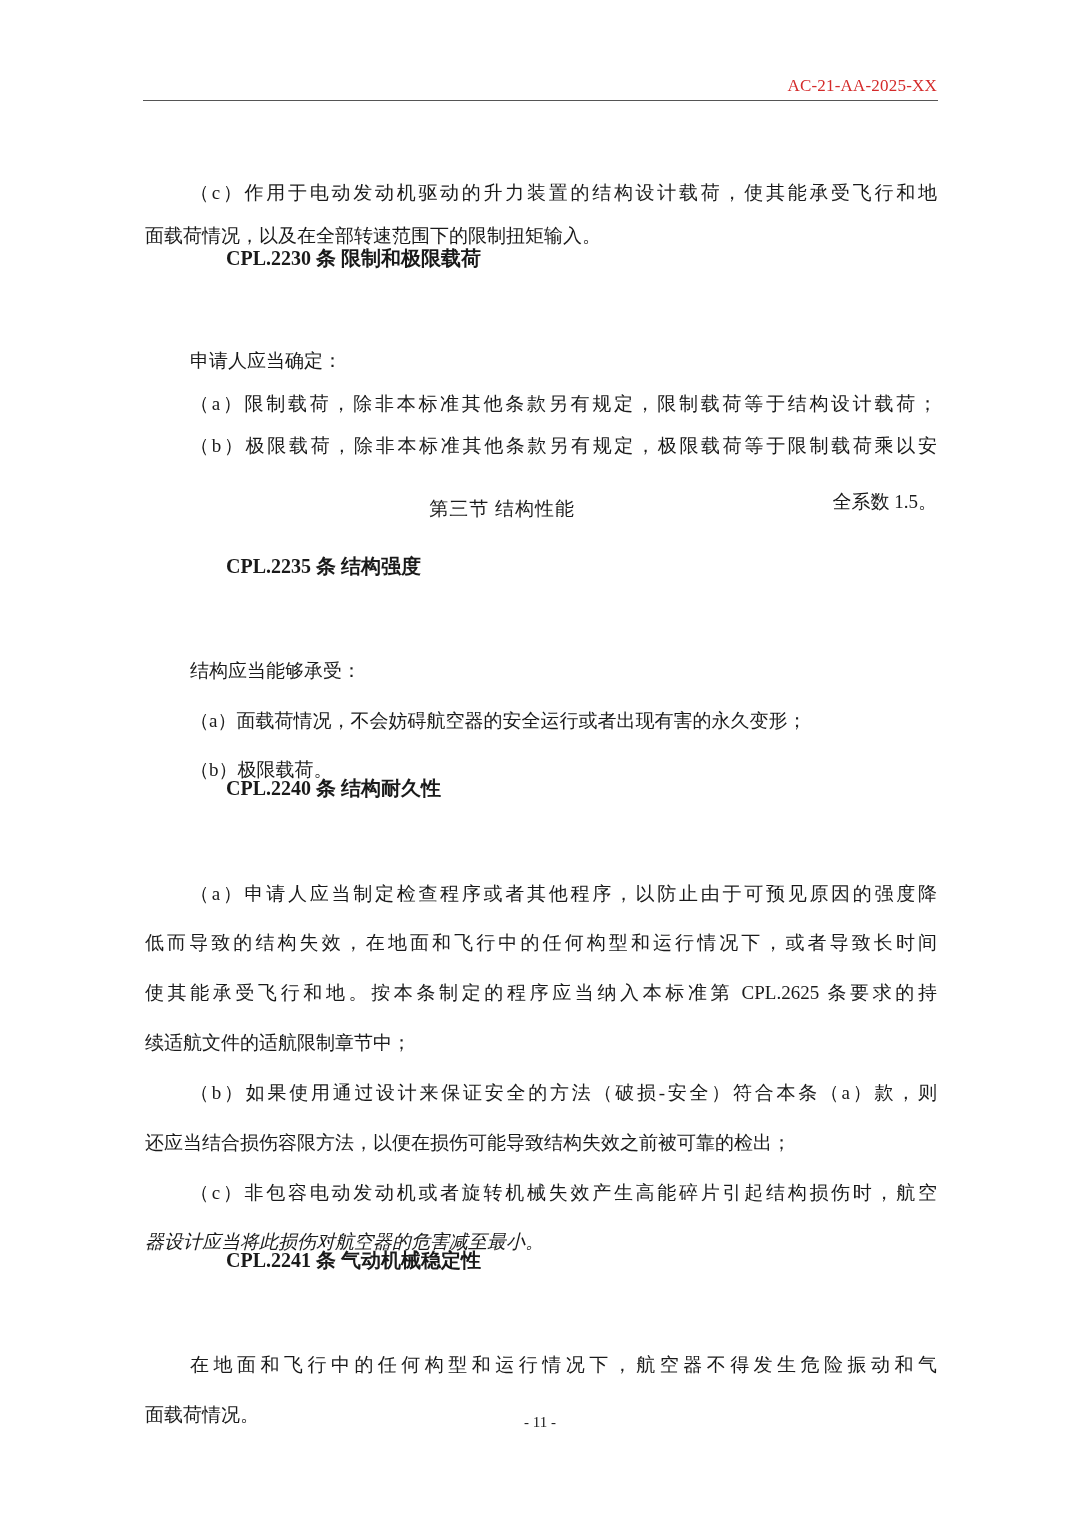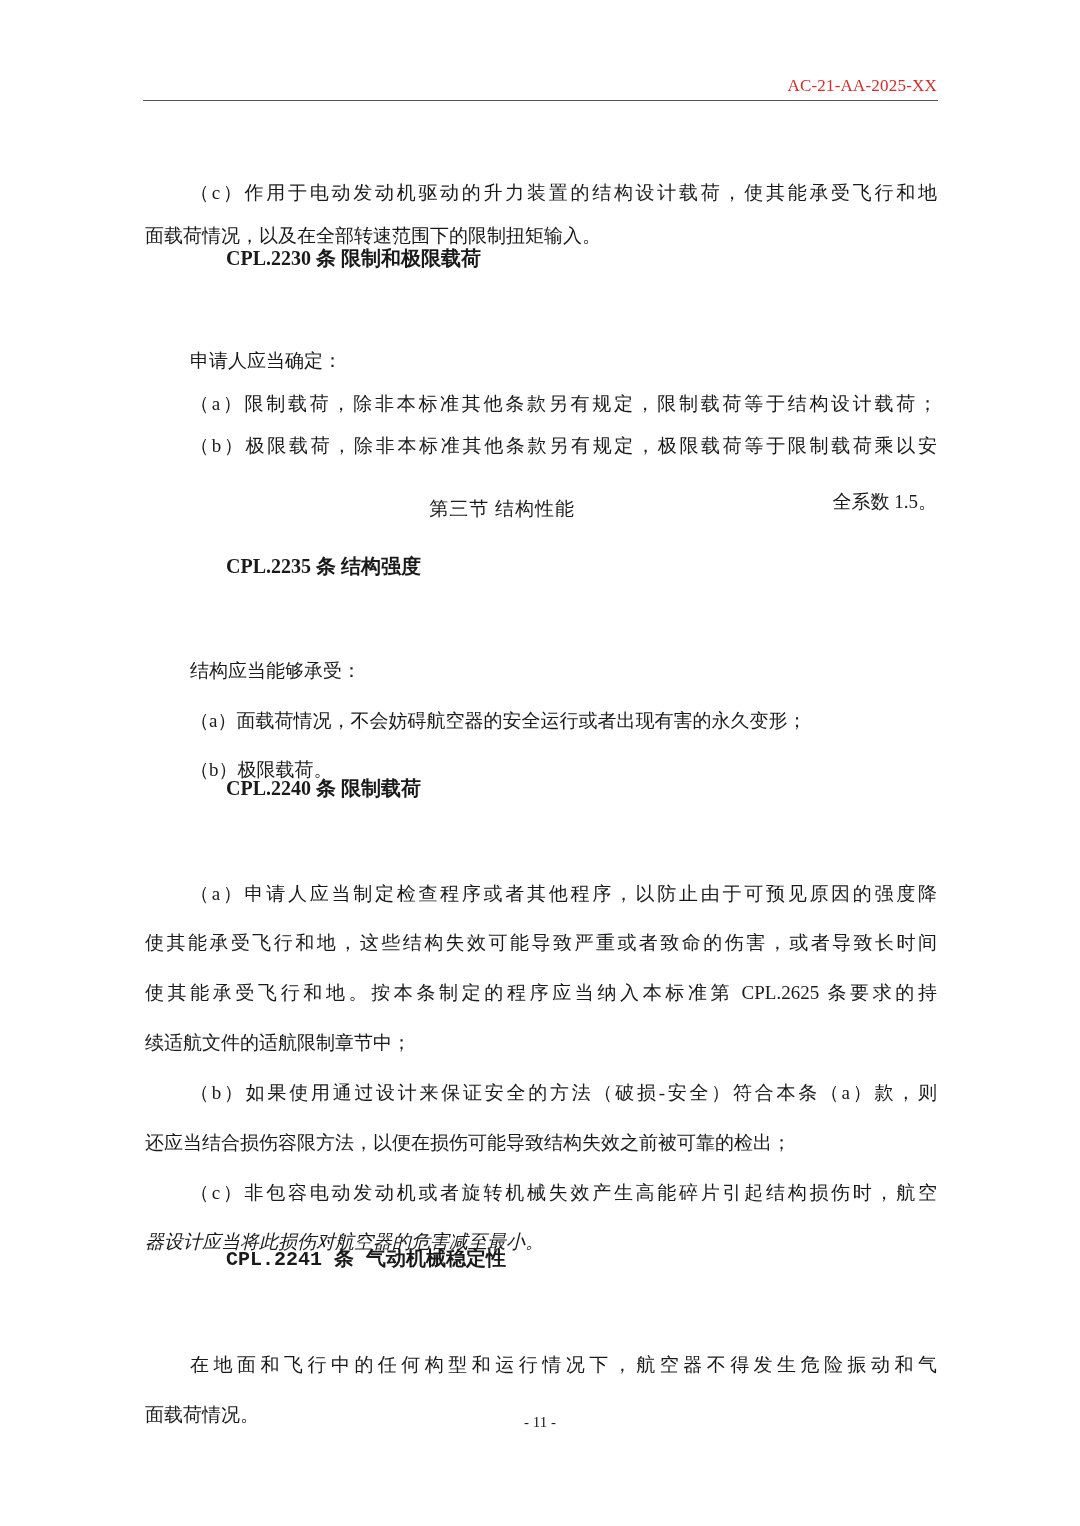--- a/index.html
+++ b/index.html
@@ -40,30 +40,30 @@
 <div class="section-title" style="top:494px;">第三节  结构性能</div>
 
 <div>
   <div class="heading" style="top:551px;">CPL.2235 条  结构强度</div>
   <div class="line indent" style="top:608px;">结构应当能够承受：</div>
   <div class="line indent" style="top:658px;">（a）面载荷情况，不会妨碍航空器的安全运行或者出现有害的永久变形；</div>
   <div class="line indent" style="top:707px;">（b）极限载荷。</div>
 </div>
 
 <div>
-  <div class="heading" style="top:773px;">CPL.2240 条  限制载荷</div>
+  <div class="heading" style="top:773px;">CPL.2240 条  结构耐久性</div>
   <div class="line indent justify" style="top:831px;width:747px;">（a）申请人应当制定检查程序或者其他程序，以防止由于可预见原因的强度降</div>
-  <div class="line justify" style="top:880px;">使其能承受飞行和地，这些结构失效可能导致严重或者致命的伤害，或者导致长时间</div>
+  <div class="line justify" style="top:880px;">低而导致的结构失效，在地面和飞行中的任何构型和运行情况下，或者导致长时间</div>
   <div class="line justify" style="top:930px;">使其能承受飞行和地。按本条制定的程序应当纳入本标准第 CPL.2625 条要求的持</div>
   <div class="line" style="top:980px;">续适航文件的适航限制章节中；</div>
   <div class="line indent justify" style="top:1030px;width:747px;">（b）如果使用通过设计来保证安全的方法（破损-安全）符合本条（a）款，则</div>
   <div class="line" style="top:1080px;">还应当结合损伤容限方法，以便在损伤可能导致结构失效之前被可靠的检出；</div>
   <div class="line indent justify" style="top:1130px;width:747px;">（c）非包容电动发动机或者旋转机械失效产生高能碎片引起结构损伤时，航空</div>
   <div class="line" style="top:1179px;font-style:italic;">器设计应当将此损伤对航空器的危害减至最小。</div>
 </div>
 
 <div>
-  <div class="heading" style="top:1245px;font-family:Liberation Mono, monospace;">CPL.2241 条  气动机械稳定性</div>
+  <div class="heading" style="top:1245px;">CPL.2241 条  气动机械稳定性</div>
   <div class="line indent justify" style="top:1302px;width:747px;">在地面和飞行中的任何构型和运行情况下，航空器不得发生危险振动和气</div>
   <div class="line" style="top:1352px;">面载荷情况。</div>
 </div>
 
 <div class="page-num">- 11 -</div>
 
 </body></html>

